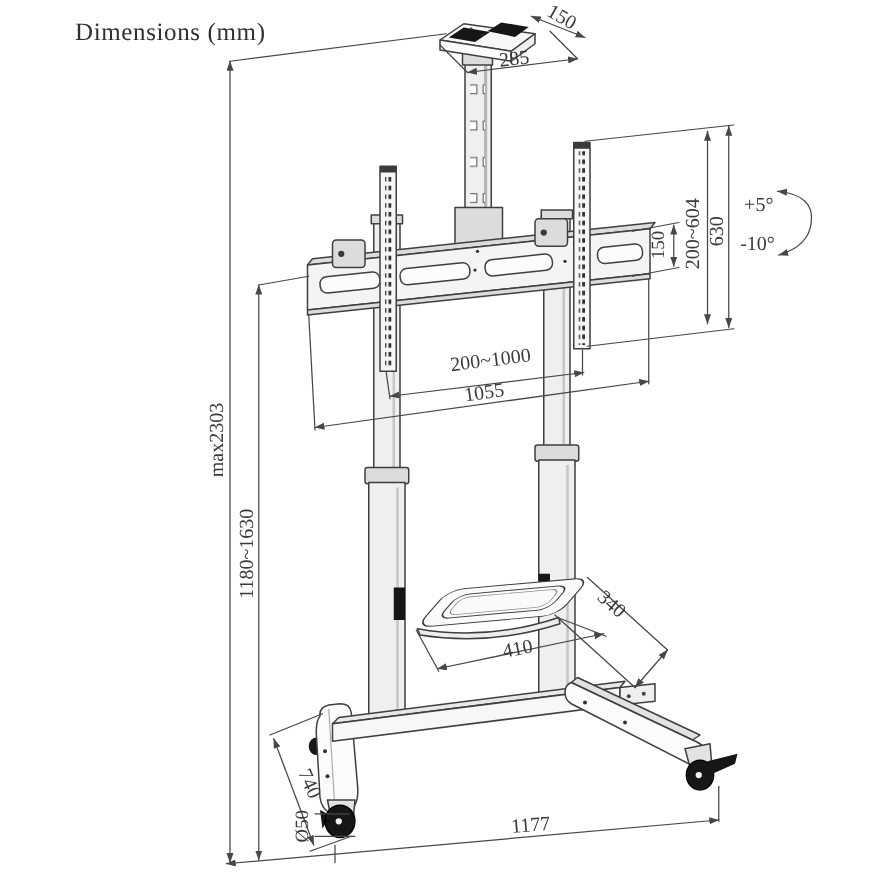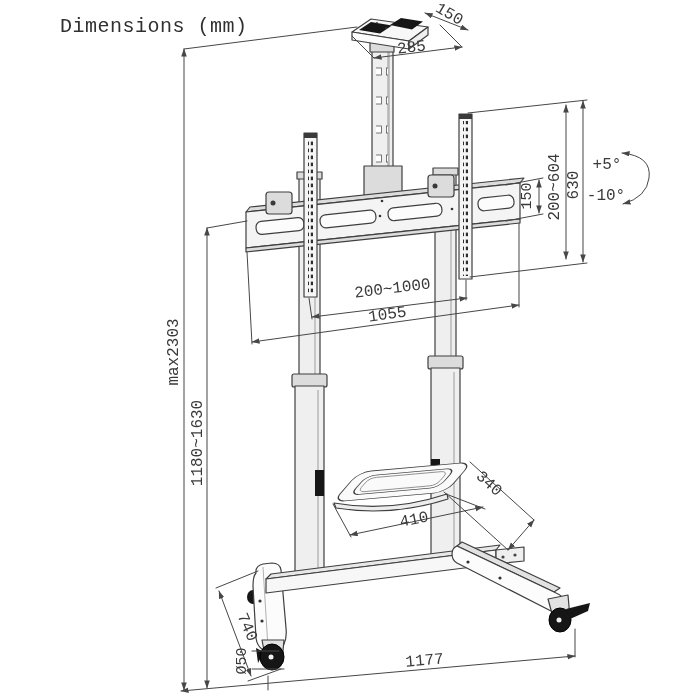--- a/index.html
+++ b/index.html
@@ -1,17 +1,17 @@
 <!DOCTYPE html>
 <html><head>
 <meta charset="utf-8">
 <style>
   html,body{margin:0;padding:0;background:#ffffff;}
   .stage{position:relative;width:700px;height:700px;background:#fff;overflow:hidden;
-         font-family:Liberation Mono, monospace;}
+         font-family:Liberation Serif, serif;}
   svg{display:block;}
   .ln{stroke:#3f3f3f;stroke-width:1.2;stroke-linejoin:round;stroke-linecap:round;}
   .dim{stroke:#474747;stroke-width:1;fill:none;stroke-linecap:round;}
   .fw{fill:#fcfcfc;} .fl{fill:#efefef;} .fm{fill:#dcdcdc;} .fd{fill:#161616;}
   .nofill{fill:none;}
   .lbl{font-size:16px;fill:#3a3a3a;}
   .lbl-s{font-size:15px;fill:#3a3a3a;}
   .ttl{font-size:20px;fill:#303030;letter-spacing:.5px;}
   .mid{text-anchor:middle;}
 </style>

